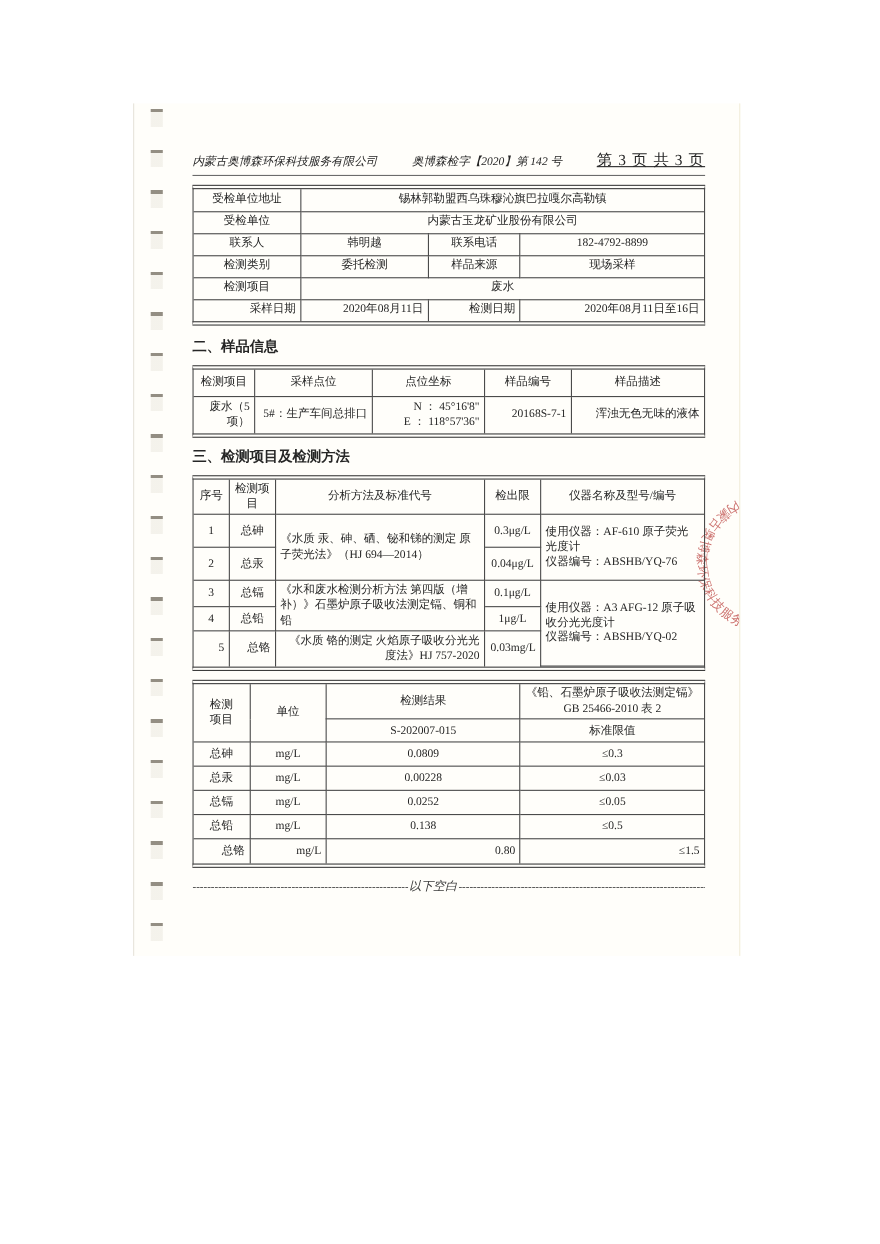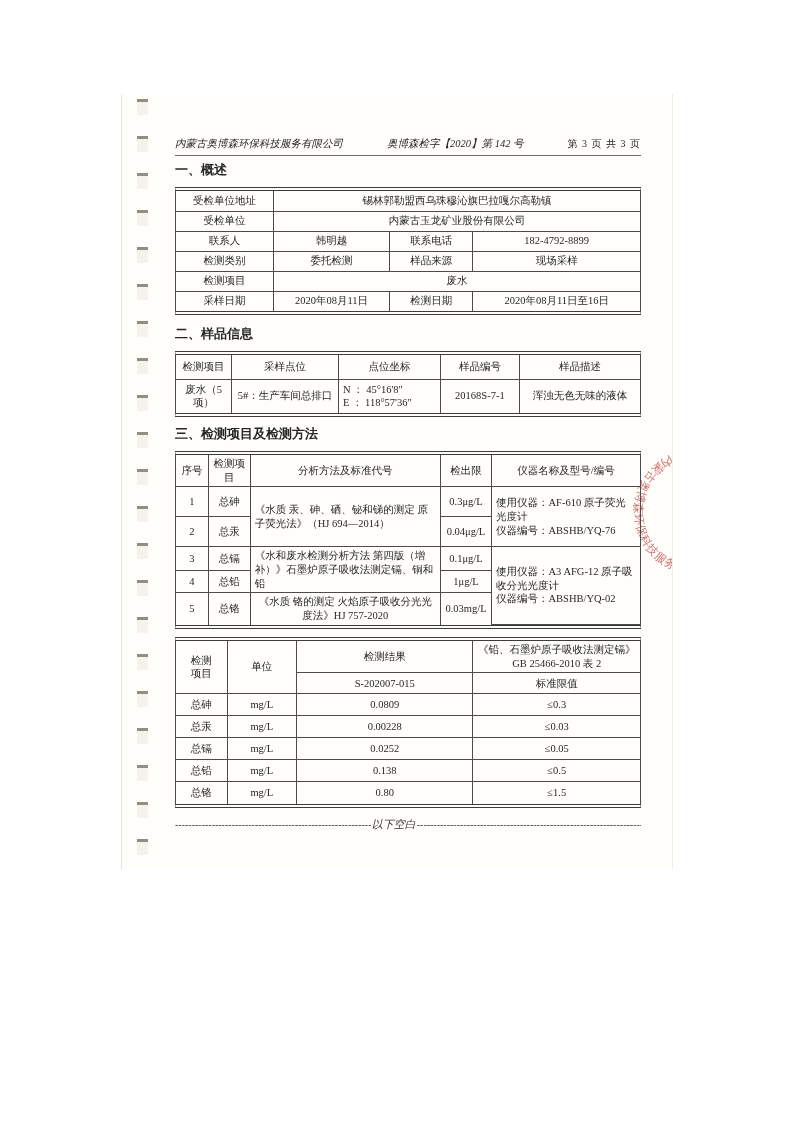--- a/index.html
+++ b/index.html
@@ -22,28 +22,28 @@
       rgba(243,241,234,0.9) 3px 16px,
       transparent 16px 37px);
   }
   .content { position: absolute; left: 53px; top: 0; width: 466px; }
   .doc-header {
     margin-top: 43px; display: flex; justify-content: space-between; align-items: baseline;
     font-size: 10.5px; border-bottom: 1px solid #6b6b6b; padding-bottom: 4px;
   }
   .doc-header .co { font-style: italic; }
   .doc-header .no { font-style: italic; }
-  .doc-header .pg { font-size: 10px; letter-spacing: 1px; }
+  .doc-header .pg { font-size: 14px; letter-spacing: 1px; text-decoration: underline; }
   .sec-title { font-size: 13px; font-weight: bold; margin-top: 5px; }
   .tbl-wrap { border-top: 4px double #3c3c3c; border-bottom: 4px double #3c3c3c; margin-top: 8px; }
   table { border-collapse: collapse; width: 100%; table-layout: fixed; font-size: 10.5px; }
   th, td { border: 1px solid #4b4b4b; text-align: center; vertical-align: middle;
            padding: 2px 4px; line-height: 1.3; font-weight: normal; }
   tr:first-child > th, tr:first-child > td { border-top: 0; }
-  tr:last-child > th, tr:last-child > td { border-bottom: 0; }
+  tr:last-child > th, tr:last-child > td { border-bottom: 0; text-align: right; }
   th:first-child, td:first-child { border-left: 0; }
   th:last-child, td:last-child { border-right: 0; }
   .tbl-wrap { border-left: 1px solid #4b4b4b; border-right: 1px solid #4b4b4b; }
   .t1 td { height: 20px; }
   .t2 th { height: 24px; }
   .t2 td { height: 34px; }
   .t3 th { height: 25px; }
   .left { text-align: left; }
   .blank-note { margin-top: 9px; font-size: 10px; color: #3a3a3a; display: flex;
                 white-space: nowrap; overflow: hidden; align-items: baseline; }
@@ -68,21 +68,20 @@
     </text>
   </svg>
 
   <div class="content">
     <div class="doc-header">
       <span class="co">内蒙古奥博森环保科技服务有限公司</span>
       <span class="no">奥博森检字【2020】第 142 号</span>
       <span class="pg">第 3 页 共 3 页</span>
     </div>
 
-    <div class="sec-title">一、概述</div>
 
     <div class="tbl-wrap">
       <table class="t1">
         <colgroup>
             <col style="width:21%">
             <col style="width:25%">
             <col style="width:18%">
             <col style="width:36%">
           </colgroup>
         <tbody>

